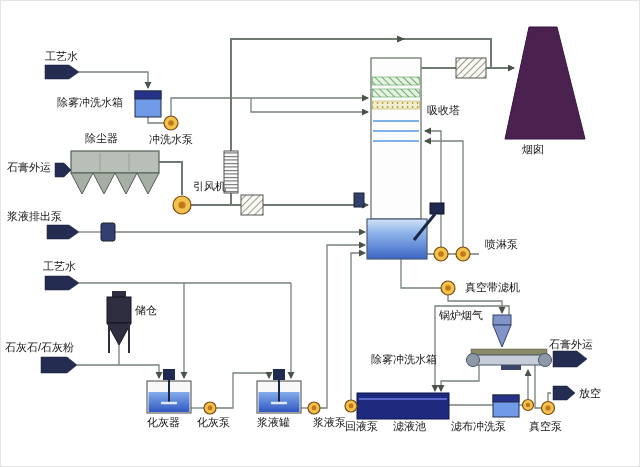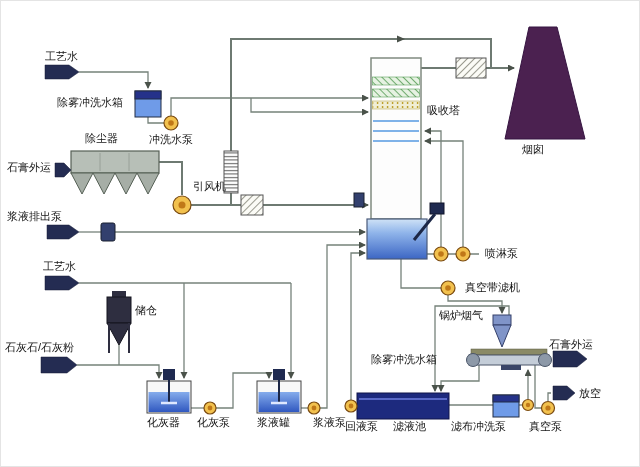--- a/index.html
+++ b/index.html
@@ -244,21 +244,21 @@
 <span class="lbl" style="left:44px;top:49px">工艺水</span>
 <span class="lbl" style="left:56px;top:95px">除雾冲洗水箱</span>
 <span class="lbl" style="left:84px;top:131px">除尘器</span>
 <span class="lbl" style="left:148px;top:132px">冲洗水泵</span>
 <span class="lbl" style="left:6px;top:160px">石膏外运</span>
 <span class="lbl" style="left:192px;top:179px">引风机</span>
 <span class="lbl" style="left:6px;top:209px">浆液排出泵</span>
 <span class="lbl" style="left:426px;top:103px">吸收塔</span>
 <span class="lbl" style="left:521px;top:142px">烟囱</span>
 <span class="lbl" style="left:42px;top:259px">工艺水</span>
-<span class="lbl" style="left:484px;top:246px">喷淋泵</span>
+<span class="lbl" style="left:484px;top:237px">喷淋泵</span>
 <span class="lbl" style="left:464px;top:280px">真空带滤机</span>
 <span class="lbl" style="left:438px;top:308px">锅炉烟气</span>
 <span class="lbl" style="left:548px;top:337px">石膏外运</span>
 <span class="lbl" style="left:370px;top:352px">除雾冲洗水箱</span>
 <span class="lbl" style="left:578px;top:386px">放空</span>
 <span class="lbl" style="left:134px;top:303px">储仓</span>
 <span class="lbl" style="left:4px;top:340px">石灰石/石灰粉</span>
 <span class="lbl" style="left:146px;top:415px">化灰器</span>
 <span class="lbl" style="left:196px;top:415px">化灰泵</span>
 <span class="lbl" style="left:256px;top:415px">浆液罐</span>

